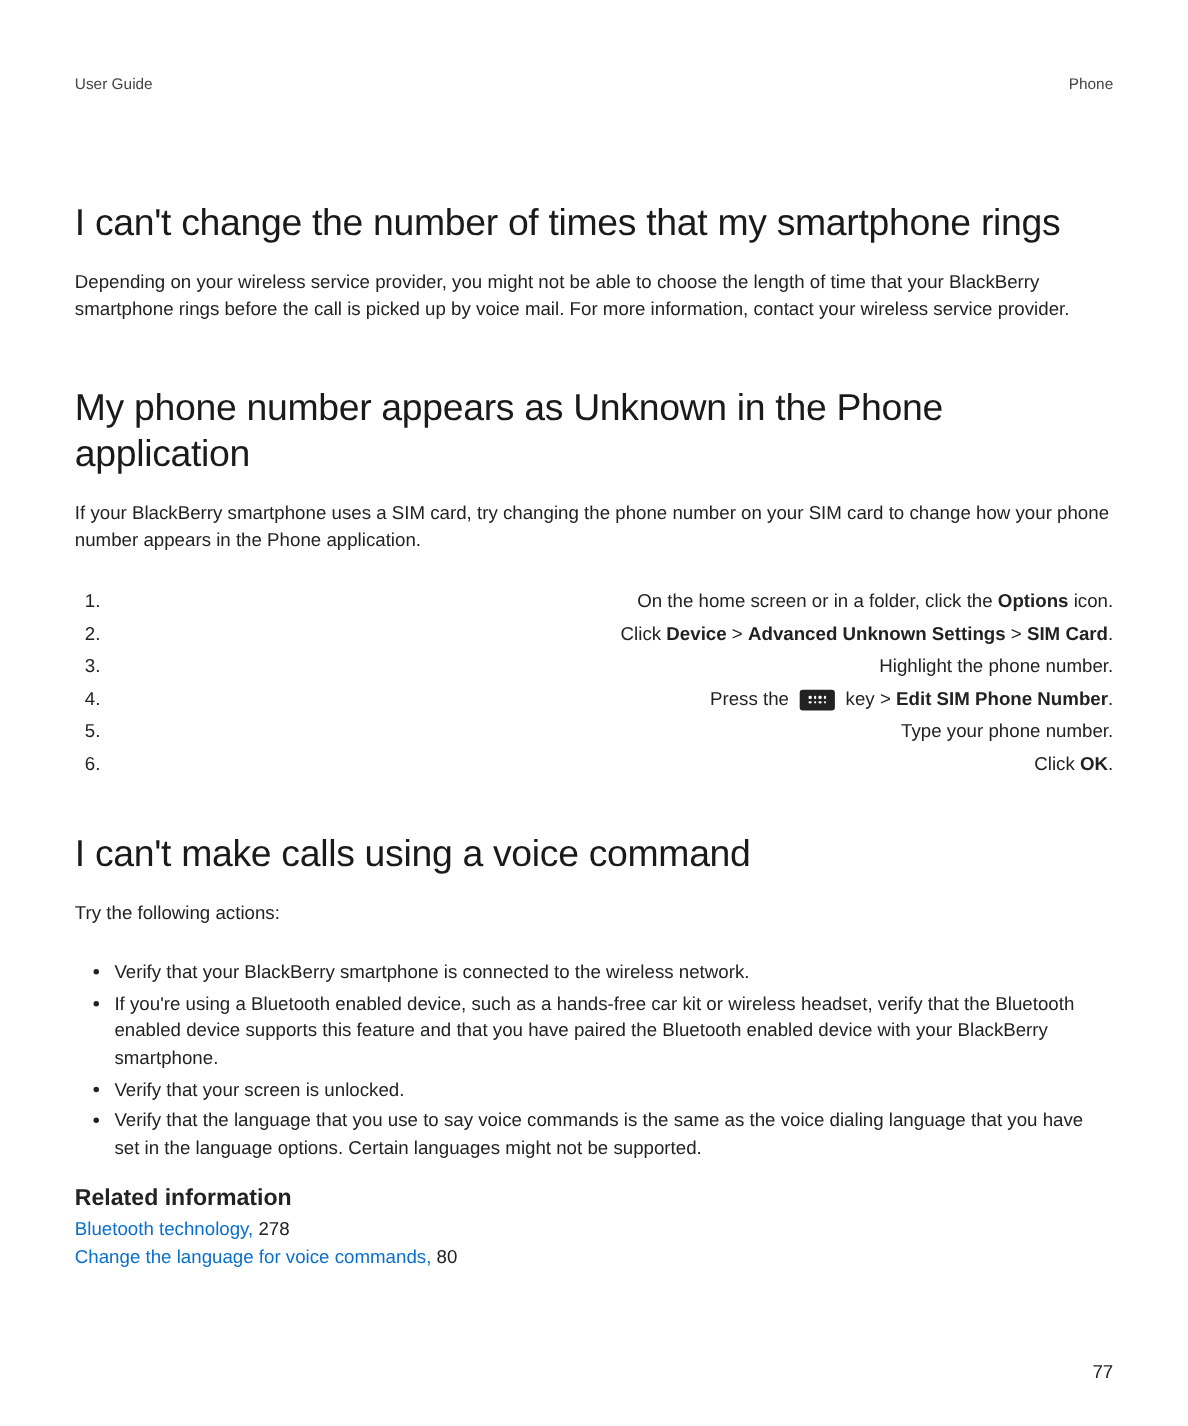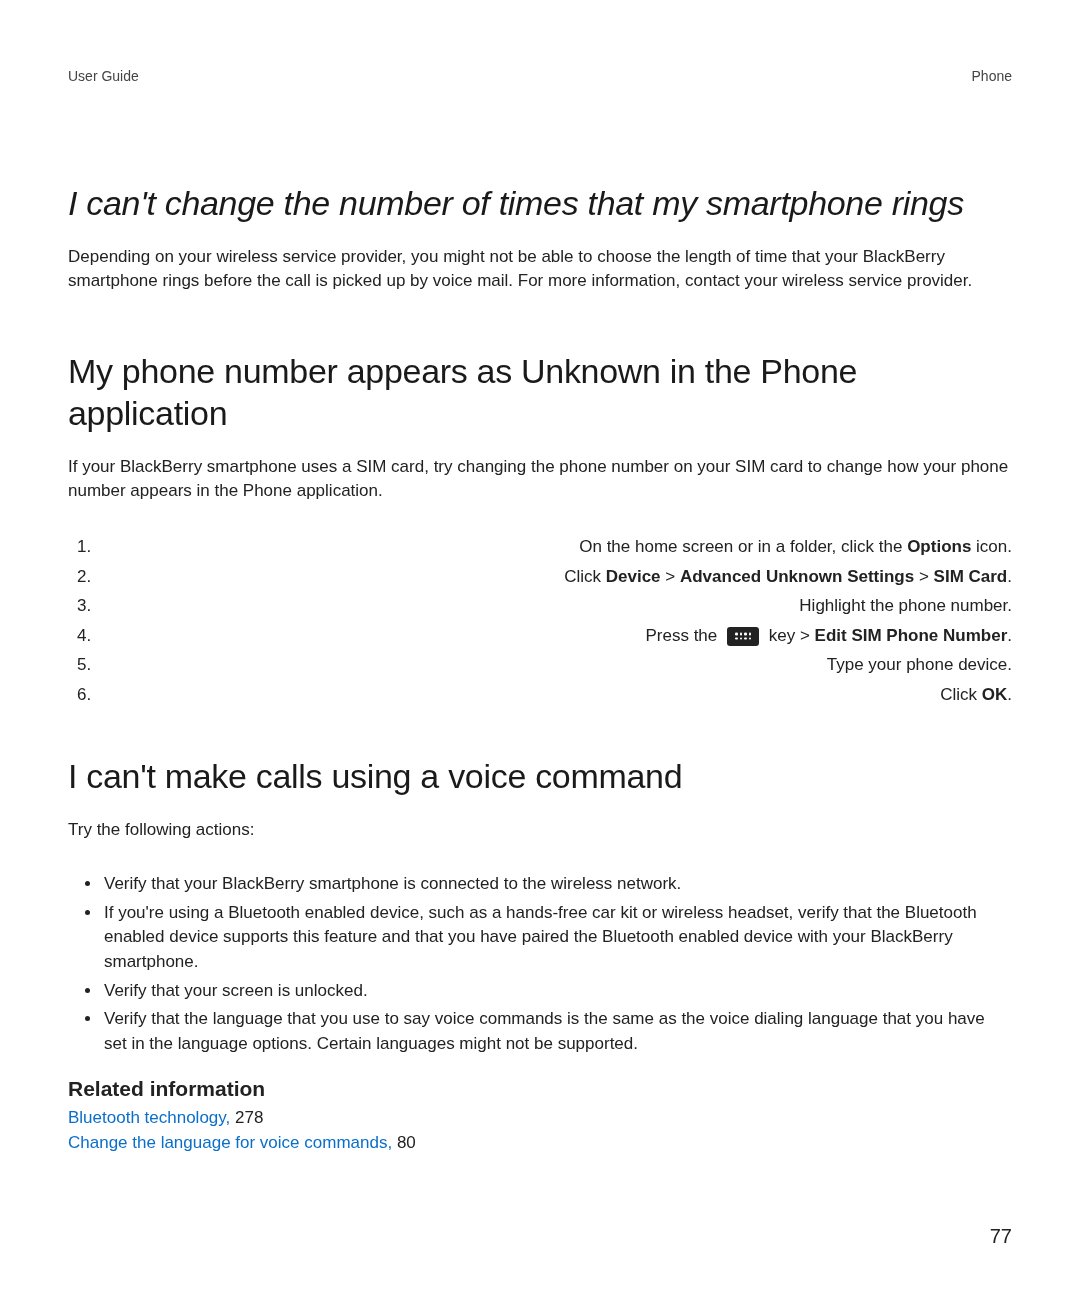--- a/index.html
+++ b/index.html
@@ -29,21 +29,20 @@
       font-size: 34px;
       font-weight: 400;
       color: #1a1a1a;
       margin-top: 56px;
       margin-bottom: 20px;
       line-height: 1.25;
       letter-spacing: -0.3px;
     }
     h2.section-heading.first {
       margin-top: 98px;
-      font-style: italic;
     }
     p.body {
       font-size: 17px;
       line-height: 1.45;
       color: #222;
       margin-bottom: 4px;
     }
     ol.numbered {
       list-style: decimal;
       padding-left: 28px;
@@ -110,23 +109,23 @@
       text-decoration: none;
       font-size: 17px;
       line-height: 1.5;
     }
     .related-row {
       font-size: 17px;
       line-height: 1.5;
     }
     .page-number {
       position: absolute;
-      bottom: 48px;
+      bottom: 38px;
       right: 68px;
-      font-size: 20px;
+      font-size: 17px;
       color: #222;
     }
   </style>
 </head>
 <body>
 
 <div class="header">
   <span>User Guide</span>
   <span>Phone</span>
 </div>
@@ -152,21 +151,21 @@
             <span></span>
             <span></span>
             <span></span>
             <span></span>
             <span></span>
             <span></span>
             <span></span>
             <span></span>
           </span></span><span> key &gt; </span><span class="bold">Edit SIM Phone Number</span><span>.</span>
     </li>
-    <li>Type your phone device.</li>
+    <li>Type your phone number.</li>
     <li>
       <span>Click </span><span class="bold">OK</span><span>.</span>
     </li>
   </ol>
 
   <h2 class="section-heading" style="margin-top:48px;">I can't make calls using a voice command</h2>
   <p class="body" style="margin-top:20px;">Try the following actions:</p>
 
   <ul class="bulleted">
     <li>Verify that your BlackBerry smartphone is connected to the wireless network.</li>

